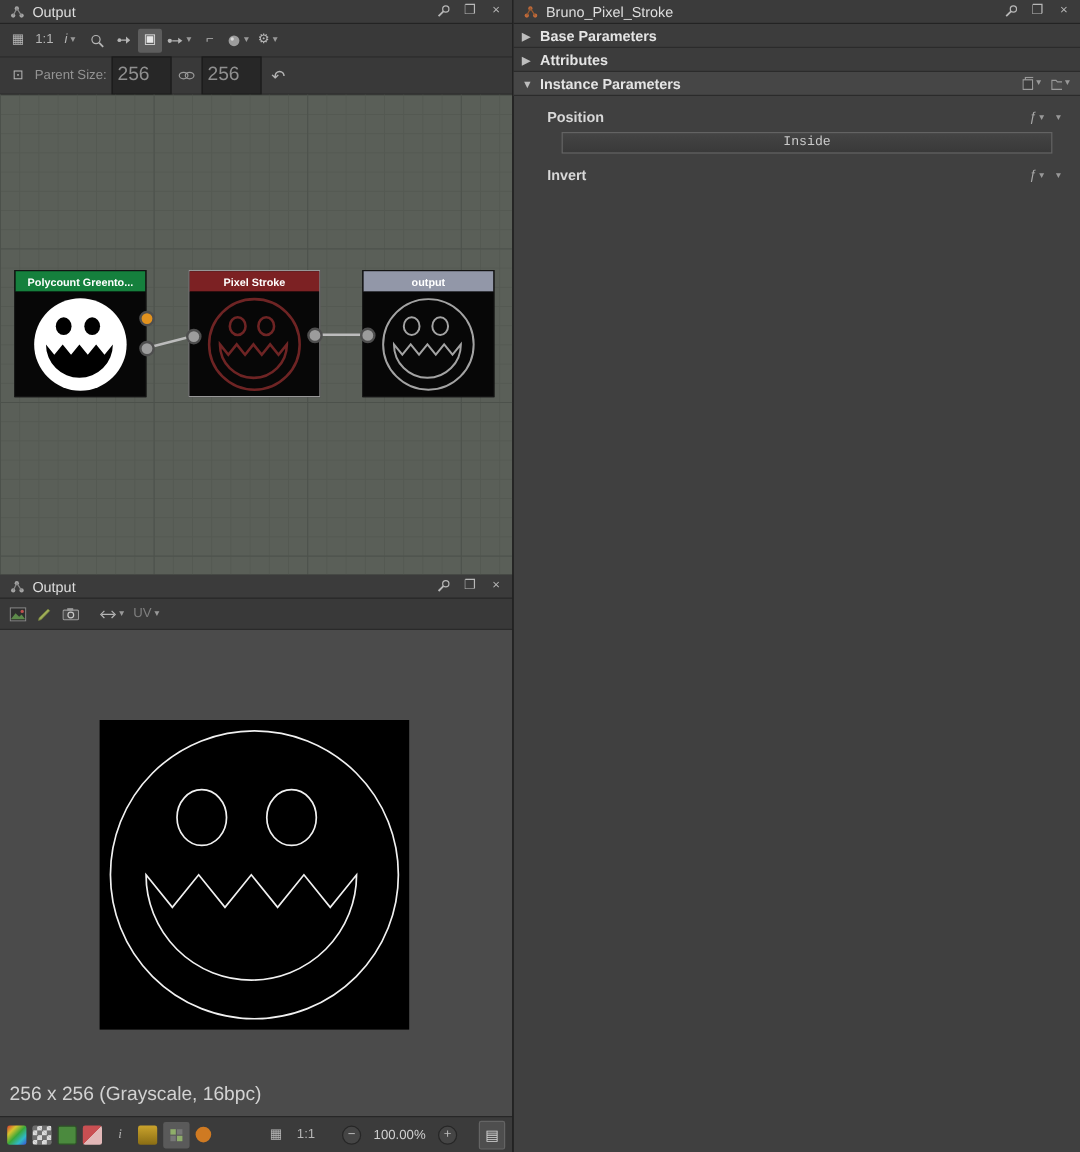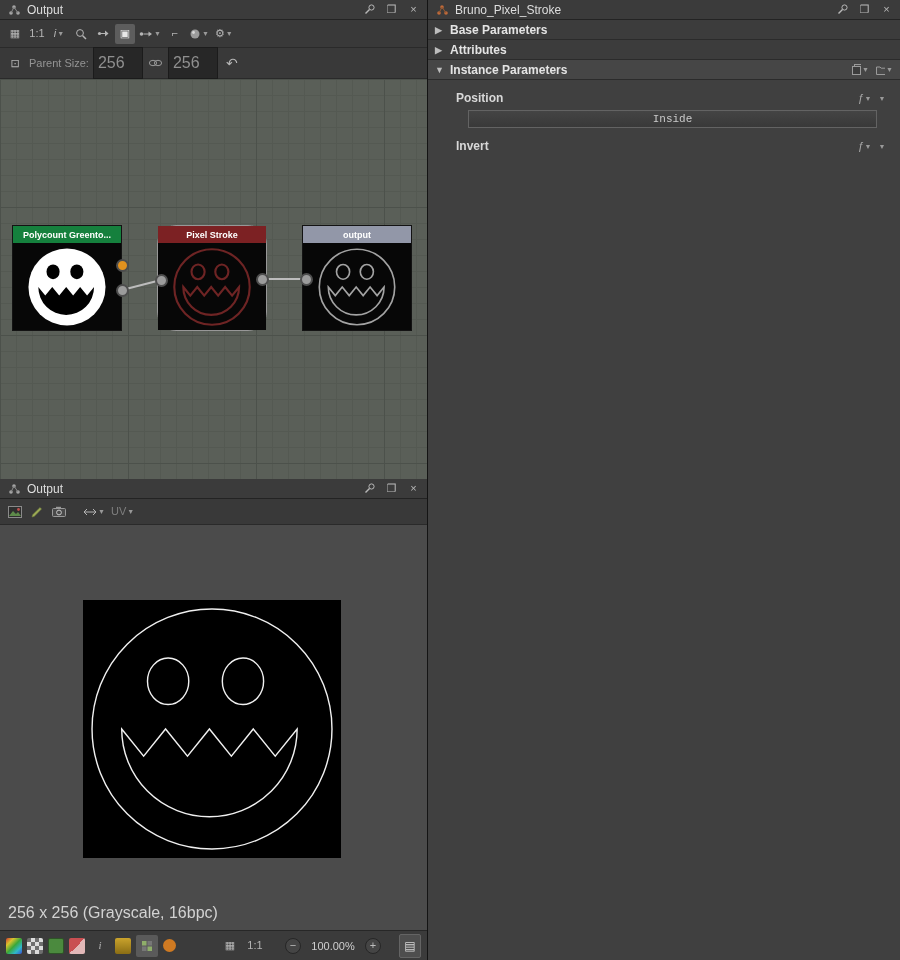--- a/index.html
+++ b/index.html
@@ -226,21 +226,21 @@
         <div class="nbody">
           <svg width="82" height="82" viewBox="0 0 100 100">
             <circle cx="50" cy="50" r="47" fill="#ffffff"></circle>
             <ellipse cx="33" cy="31.5" rx="8" ry="9" fill="#000"></ellipse>
             <ellipse cx="62" cy="31.5" rx="8" ry="9" fill="#000"></ellipse>
             <path d="M15 50 L23.5 60.5 L32 50 L40.5 60.5 L49 50 L57.5 60.5 L66 50 L74.5 60.5 L83 50 A34 34 0 0 1 15 50 Z" fill="#000"></path>
           </svg>
         </div>
       </div>
 
-      <div class="node selected" style="left:157px; top:146px;border-radius:19px;">
+      <div class="node selected" style="left:157px; top:146px;">
         <div class="nhead" style="background: rgb(124, 33, 35);">Pixel Stroke</div>
         <div class="nbody">
           <svg width="82" height="82" viewBox="0 0 100 100">
             <circle cx="50" cy="50" r="46" fill="none" stroke="#6e2424" stroke-width="2.6"></circle>
             <ellipse cx="33" cy="31.5" rx="8" ry="9" fill="none" stroke="#6e2424" stroke-width="2.6"></ellipse>
             <ellipse cx="62" cy="31.5" rx="8" ry="9" fill="none" stroke="#6e2424" stroke-width="2.6"></ellipse>
             <path d="M15 50 L23.5 60.5 L32 50 L40.5 60.5 L49 50 L57.5 60.5 L66 50 L74.5 60.5 L83 50 A34 34 0 0 1 15 50 Z" fill="none" stroke="#6e2424" stroke-width="2.6"></path>
           </svg>
         </div>
       </div>

